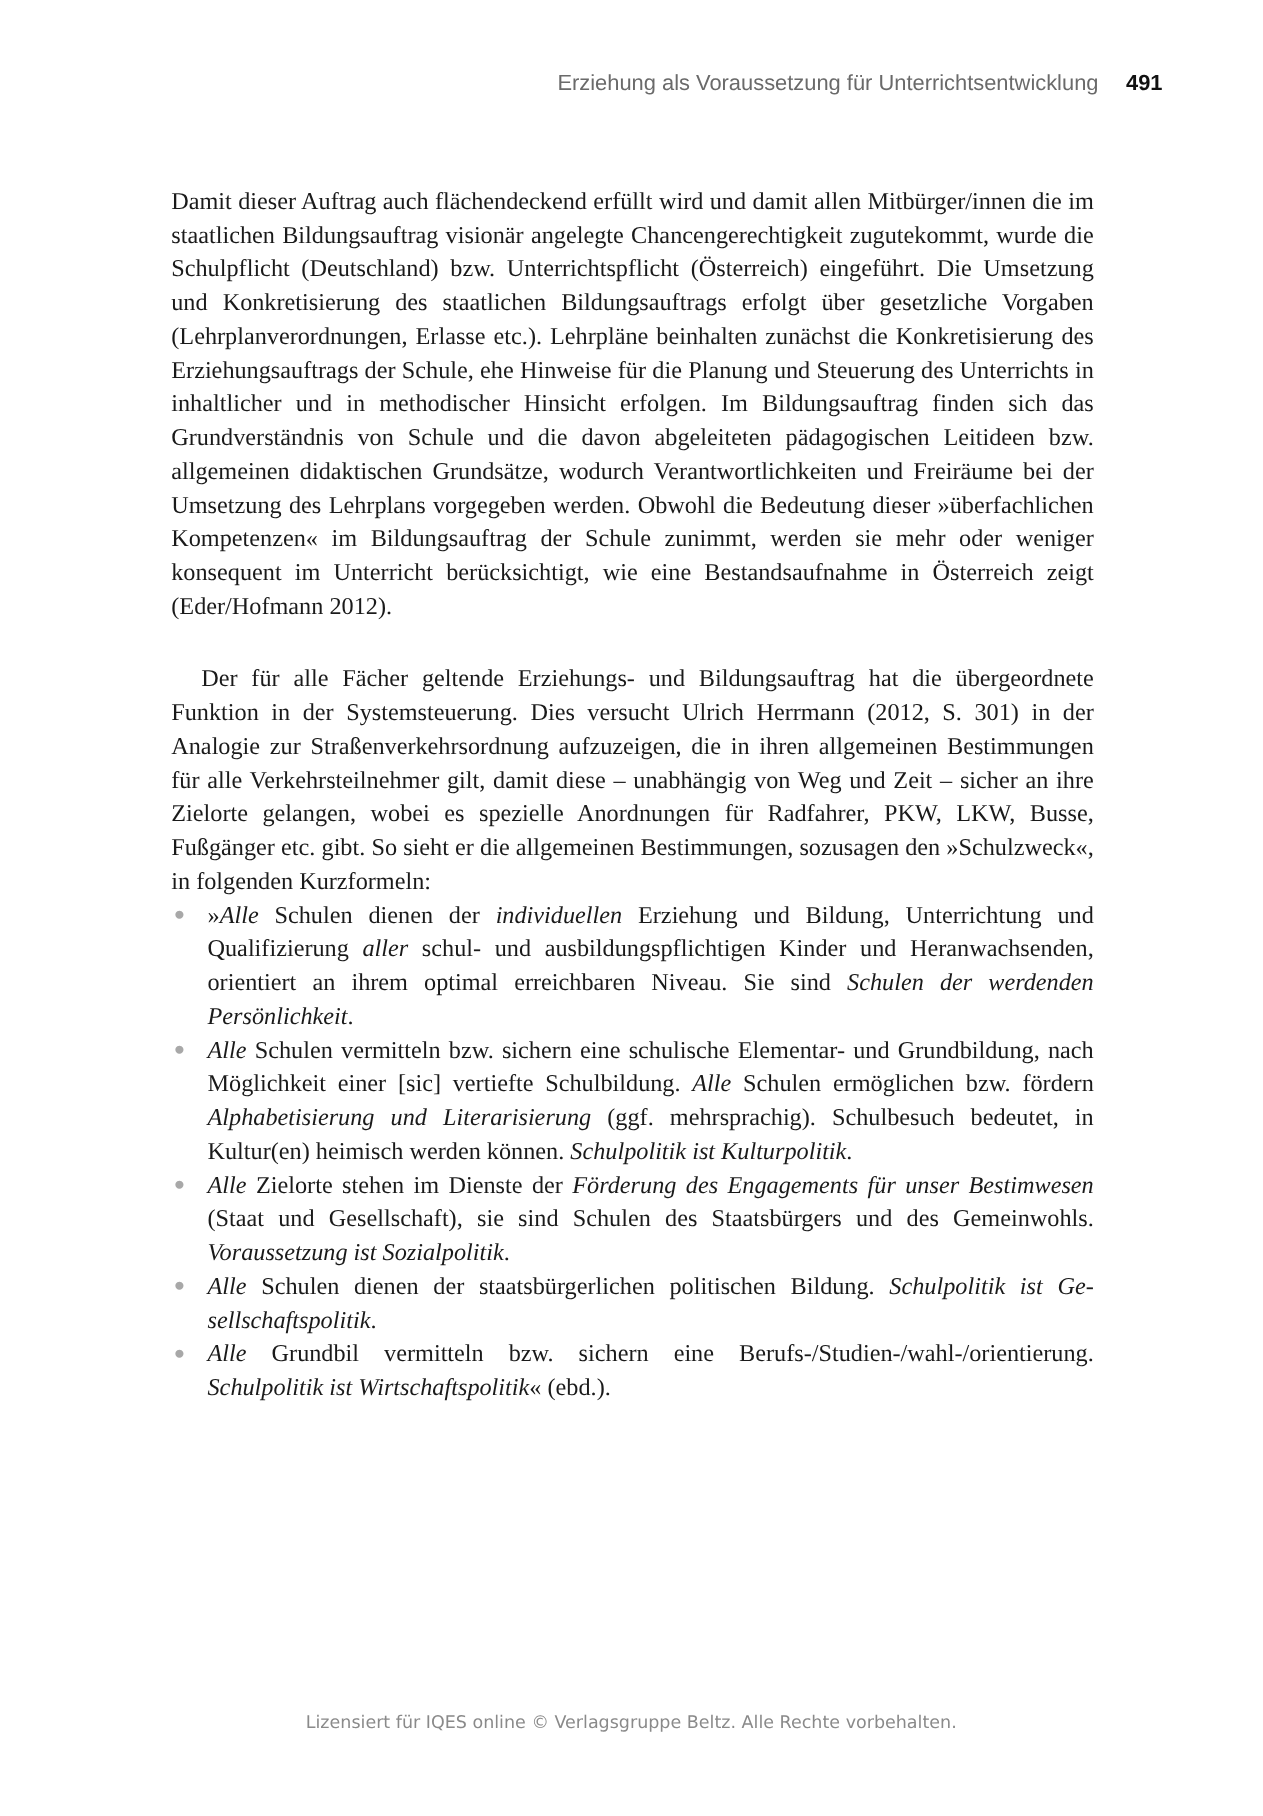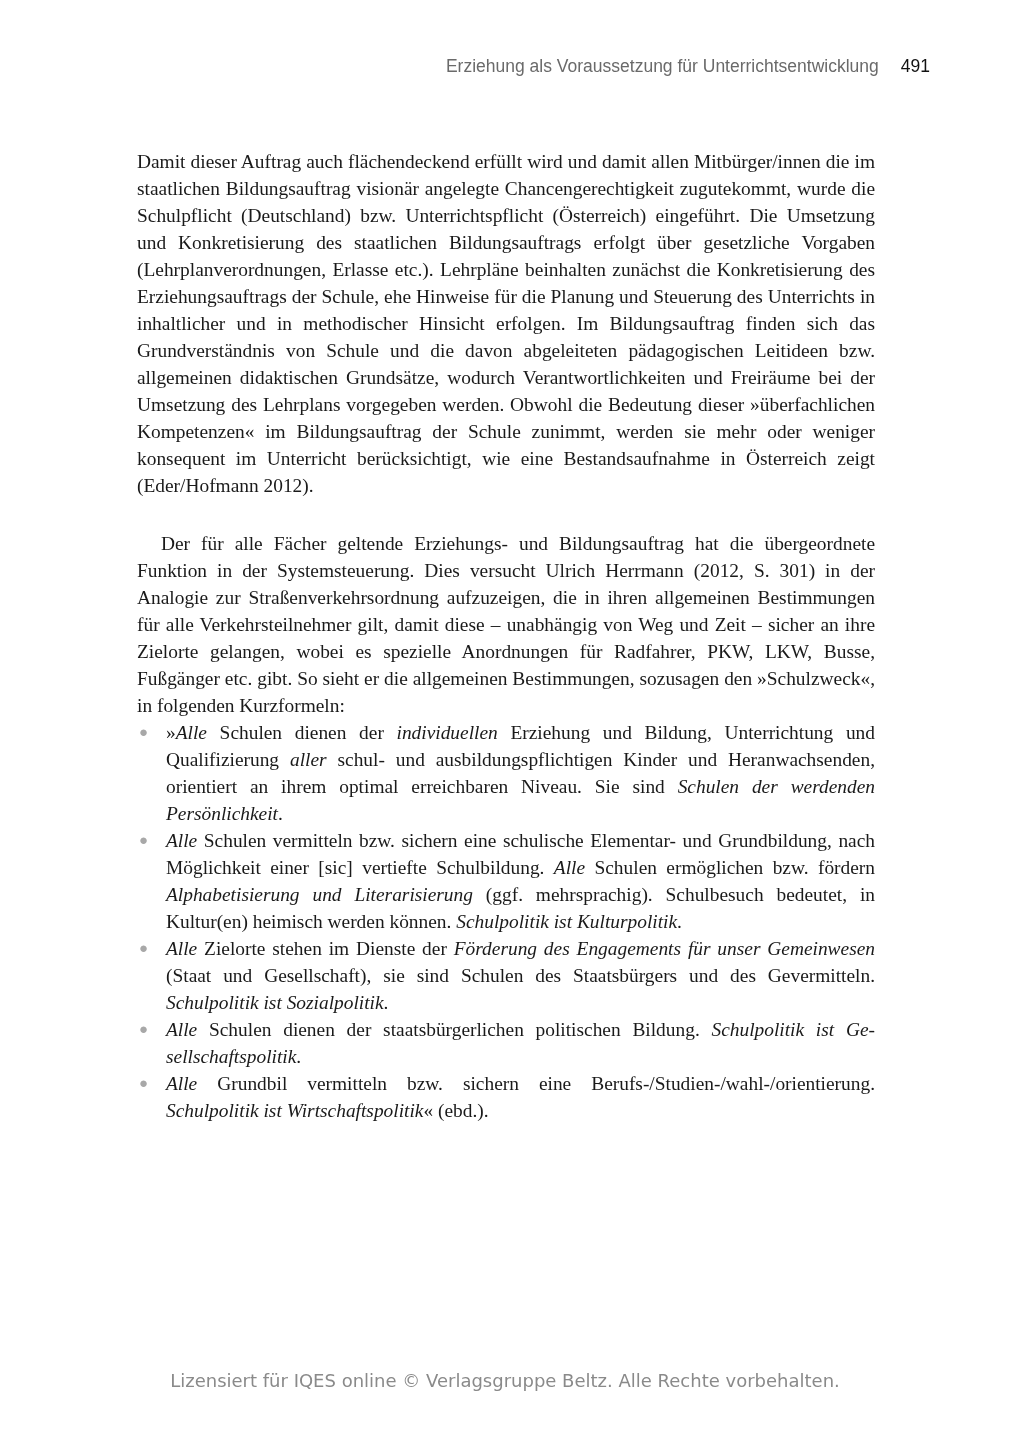--- a/index.html
+++ b/index.html
@@ -3,51 +3,51 @@
 <meta charset="utf-8">
 <style>
   html, body { margin: 0; padding: 0; background: #ffffff; }
   body { width: 1010px; height: 1453px; position: relative; overflow: hidden; }
   .running-head {
     position: absolute; top: 56px; right: 80px;
     font-family: "Liberation Sans", sans-serif; font-size: 17.5px; color: #6a6a6a;
     display: flex; align-items: flex-end; white-space: nowrap;
   }
   .running-head .title { margin-right: 22px; }
-  .running-head .page-no { color: #111; font-weight: normal; }
+  .running-head .page-no { color: #111; font-weight: bold; }
   .body-text {
     position: absolute; top: 148px; left: 137px; width: 738px;
     font-family: "Liberation Serif", serif; font-size: 19.4px; line-height: 27px;
     color: #1a1a1a; text-align: justify; hyphens: manual;
   }
   .body-text p { margin: 0; }
   .body-text p.indent { text-indent: 24px; margin-top: 31px; }
   ul.bullets { list-style: none; margin: 0; padding: 0; }
   ul.bullets li { position: relative; padding-left: 29px; }
   ul.bullets li .bullet {
     position: absolute; left: 2px; top: 0; color: #a8a8a8; font-size: 15px;
   }
   .footer {
     position: absolute; top: 1370px; left: 0; width: 1010px; text-align: center;
-    font-family: "DejaVu Sans", sans-serif; font-size: 18px; color: #8a8a8a;
+    font-family: "DejaVu Sans", sans-serif; font-size: 14px; color: #8a8a8a;
   }
 </style>
 </head>
 <body>
 
 <div class="running-head">
   <span class="title">Erziehung als Voraussetzung für Unterrichtsentwicklung</span>
   <span class="page-no">491</span>
 </div>
 
 <div class="body-text">
   <p>Damit dieser Auftrag auch flächendeckend erfüllt wird und damit allen Mitbürger/innen die im staatlichen Bildungsauftrag visionär angelegte Chancengerechtigkeit zugutekommt, wurde die Schulpflicht (Deutschland) bzw. Unterrichtspflicht (Öster­reich) eingeführt. Die Umsetzung und Konkretisierung des staatlichen Bildungsauf­trags erfolgt über gesetzliche Vorgaben (Lehrplanverordnungen, Erlasse etc.). Lehr­pläne beinhalten zunächst die Konkretisierung des Erziehungsauftrags der Schule, ehe Hinweise für die Planung und Steuerung des Unterrichts in inhaltlicher und in methodischer Hinsicht erfolgen. Im Bildungsauftrag finden sich das Grundverständ­nis von Schule und die davon abgeleiteten pädagogischen Leitideen bzw. allgemei­nen didaktischen Grundsätze, wodurch Verantwortlichkeiten und Freiräume bei der Umsetzung des Lehrplans vorgegeben werden. Obwohl die Bedeutung dieser »über­fachlichen Kompetenzen« im Bildungsauftrag der Schule zunimmt, werden sie mehr oder weniger konsequent im Unterricht berücksichtigt, wie eine Bestandsaufnahme in Österreich zeigt (Eder/Hofmann 2012).</p>
   <p class="indent">Der für alle Fächer geltende Erziehungs- und Bildungsauftrag hat die übergeord­nete Funktion in der Systemsteuerung. Dies versucht Ulrich Herrmann (2012, S. 301) in der Analogie zur Straßenverkehrsordnung aufzuzeigen, die in ihren allgemeinen Bestimmungen für alle Verkehrsteilnehmer gilt, damit diese – unabhängig von Weg und Zeit – sicher an ihre Zielorte gelangen, wobei es spezielle Anordnungen für Rad­fahrer, PKW, LKW, Busse, Fußgänger etc. gibt. So sieht er die allgemeinen Bestim­mungen, sozusagen den »Schulzweck«, in folgenden Kurzformeln:</p>
   <ul class="bullets">
     <li><span class="bullet">●</span><span>»</span><em>Alle</em><span> Schulen dienen der </span><em>individuellen</em><span> Erziehung und Bildung, Unterrichtung und Qualifizierung </span><em>aller</em><span> schul- und ausbildungspflichtigen Kinder und Heranwach­senden, orientiert an ihrem optimal erreichbaren Niveau. Sie sind </span><em>Schulen der wer­denden Persönlichkeit</em><span>.</span></li>
     <li><span class="bullet">●</span><em>Alle</em><span> Schulen vermitteln bzw. sichern eine schulische Elementar- und Grundbil­dung, nach Möglichkeit einer [sic] vertiefte Schulbildung. </span><em>Alle</em><span> Schulen ermög­lichen bzw. fördern </span><em>Alphabetisierung und Literarisierung</em><span> (ggf. mehrsprachig). Schulbesuch bedeutet, in Kultur(en) heimisch werden können. </span><em>Schulpolitik ist Kulturpolitik</em><span>.</span></li>
-    <li><span class="bullet">●</span><em>Alle</em><span> Zielorte stehen im Dienste der </span><em>Förderung des Engagements für unser Gemein­wesen</em><span> (Staat und Gesellschaft), sie sind Schulen des Staatsbürgers und des Ge­vermitteln. </span><em>Schulpolitik ist Sozialpolitik</em><span>.</span></li>
+    <li><span class="bullet">●</span><em>Alle</em><span> Zielorte stehen im Dienste der </span><em>Förderung des Engagements für unser Bestim­wesen</em><span> (Staat und Gesellschaft), sie sind Schulen des Staatsbürgers und des Ge­meinwohls. </span><em>Voraussetzung ist Sozialpolitik</em><span>.</span></li>
     <li><span class="bullet">●</span><em>Alle</em><span> Schulen dienen der staatsbürgerlichen politischen Bildung. </span><em>Schulpolitik ist Ge­sellschaftspolitik</em><span>.</span></li>
     <li><span class="bullet">●</span><em>Alle</em><span> Grundbil vermitteln bzw. sichern eine Berufs-/Studien-/wahl-/orientierung. </span><em>Schulpolitik ist Wirtschaftspolitik</em><span>« (ebd.).</span></li>
   </ul>
 </div>
 
 <div class="footer">Lizensiert für IQES online © Verlagsgruppe Beltz. Alle Rechte vorbehalten.</div>
 
 </body></html>

